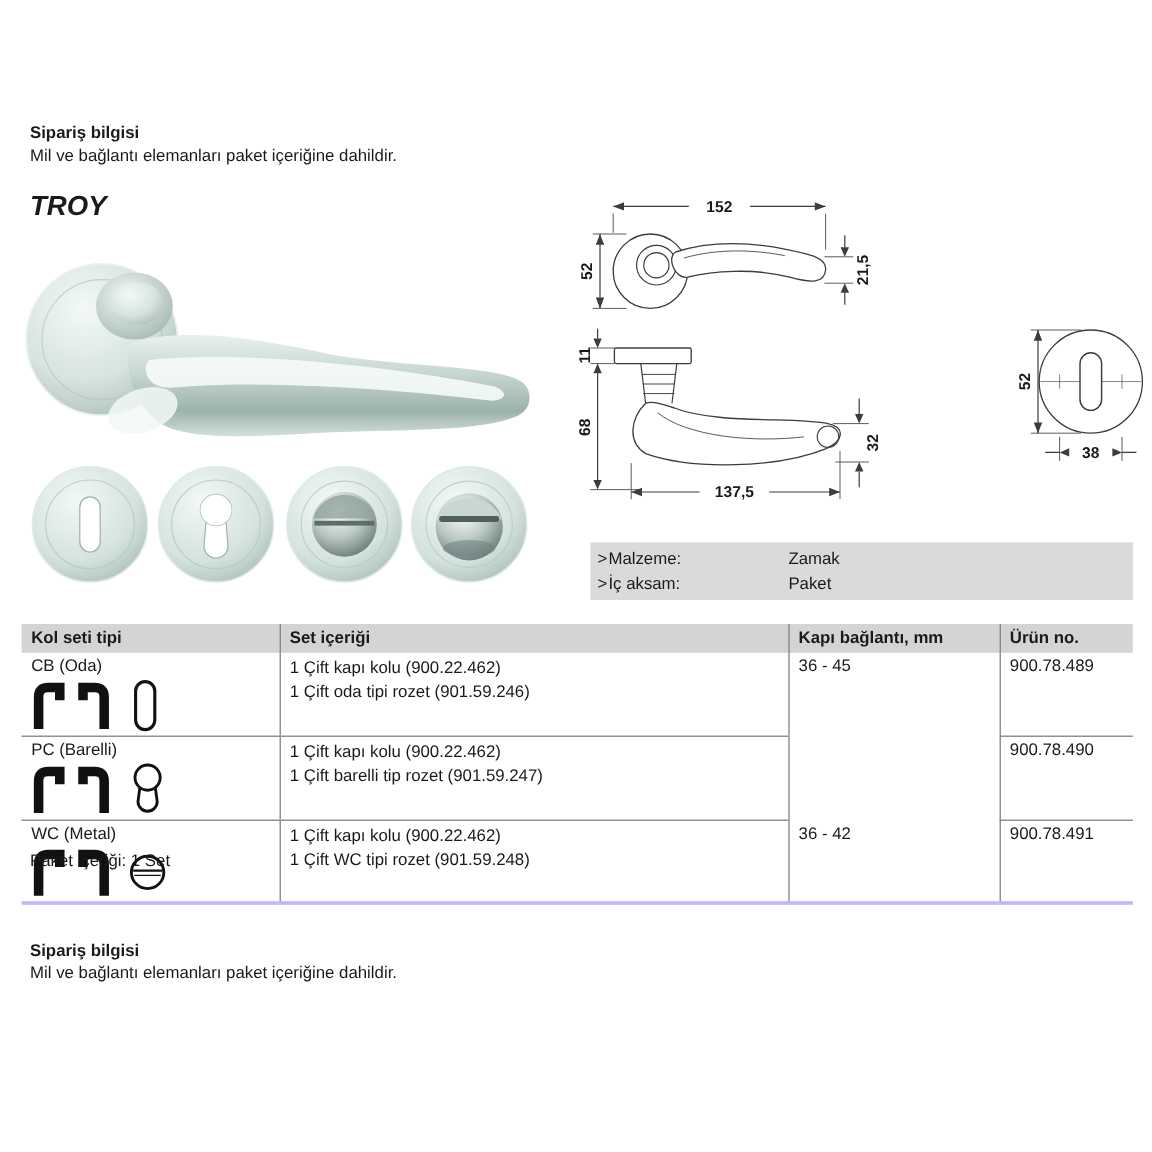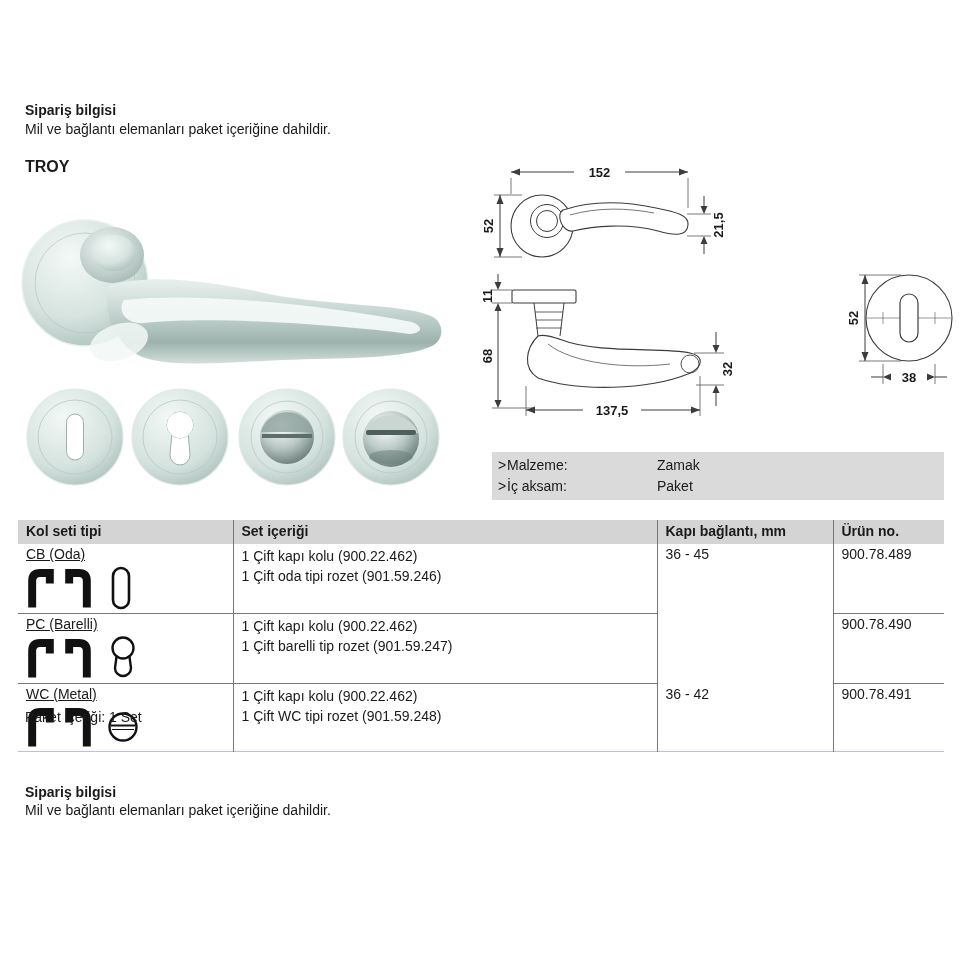--- a/index.html
+++ b/index.html
@@ -1,34 +1,34 @@
 <!DOCTYPE html>
 <html><head>
 <meta charset="utf-8">
 <style>
   html,body{margin:0;padding:0;background:#fff;}
   #page{position:relative;width:960px;height:960px;background:#ffffff;
         font-family:"Liberation Sans","DejaVu Sans",sans-serif;color:#1a1a1a;overflow:hidden;padding-left:22px;}
   .abs{position:absolute;}
   .b{font-weight:bold;}
   .t14{font-size:14px;line-height:18px;}
-  .t17{font-size:16px;}
+  .t17{font-size:23px;font-style:italic;}
   
   .panel{background:#dadada;}
   .spec-row{display:flex;font-size:14px;line-height:21px;}
   .spec-bullet{width:9px;}
   .spec-label{width:150px;}
   
   table.prod{border-collapse:collapse;table-layout:fixed;font-size:14px;}
   table.prod th, table.prod td{padding:2px 8px;vertical-align:top;text-align:left;font-weight:normal;}
   table.prod thead th{background:#d4d4d4;font-weight:bold;height:19px;padding-top:3px;}
   .vline{border-left:1px solid #777;}
   .hline{border-bottom:1px solid #777;}
-  table.prod{border-bottom:1px solid #c4b5fd;}
-  .type-cell{line-height:17px;text-decoration:underline;}
+  table.prod{border-bottom:3px solid #c4b5fd;}
+  .type-cell{line-height:17px;}
   .icon-strip{display:flex;align-items:center;gap:7px;margin-top:2px;}
   .contents-cell div{line-height:20px;}
   
   .badge{left:888px;top:170px;width:66px;height:66px;border-radius:50%;
          background:radial-gradient(circle at 38% 30%, #d81b38, #b80d27 75%);
          display:flex;align-items:center;justify-content:center;}
   .badge::before{content:"";position:absolute;inset:3px;border:2px solid #fff;border-radius:50%;}
   .badge span{color:#fff;font-weight:bold;font-size:17px;letter-spacing:.5px;}
   
   .dim{font-size:13px;font-weight:bold;fill:#1a1a1a;}

